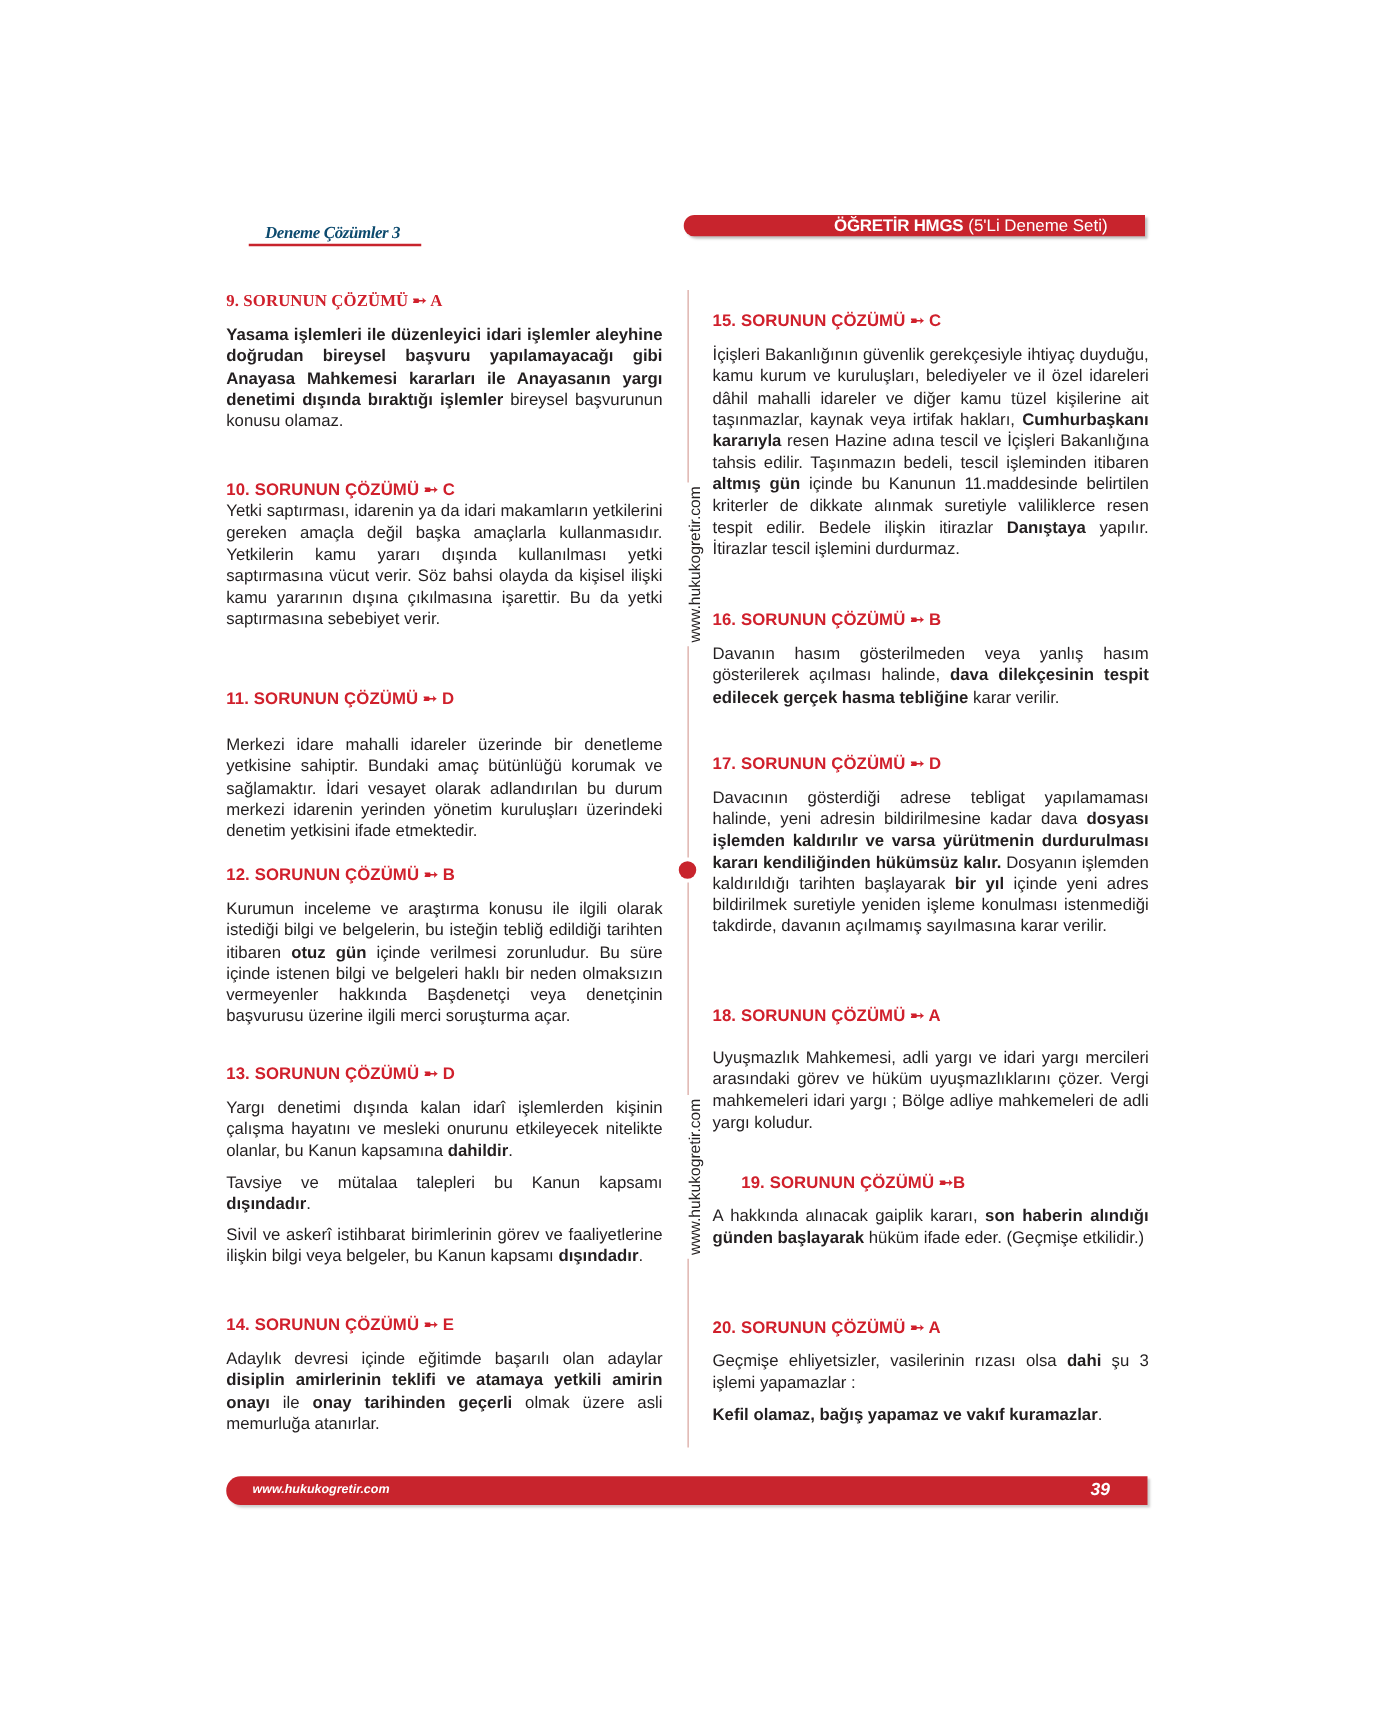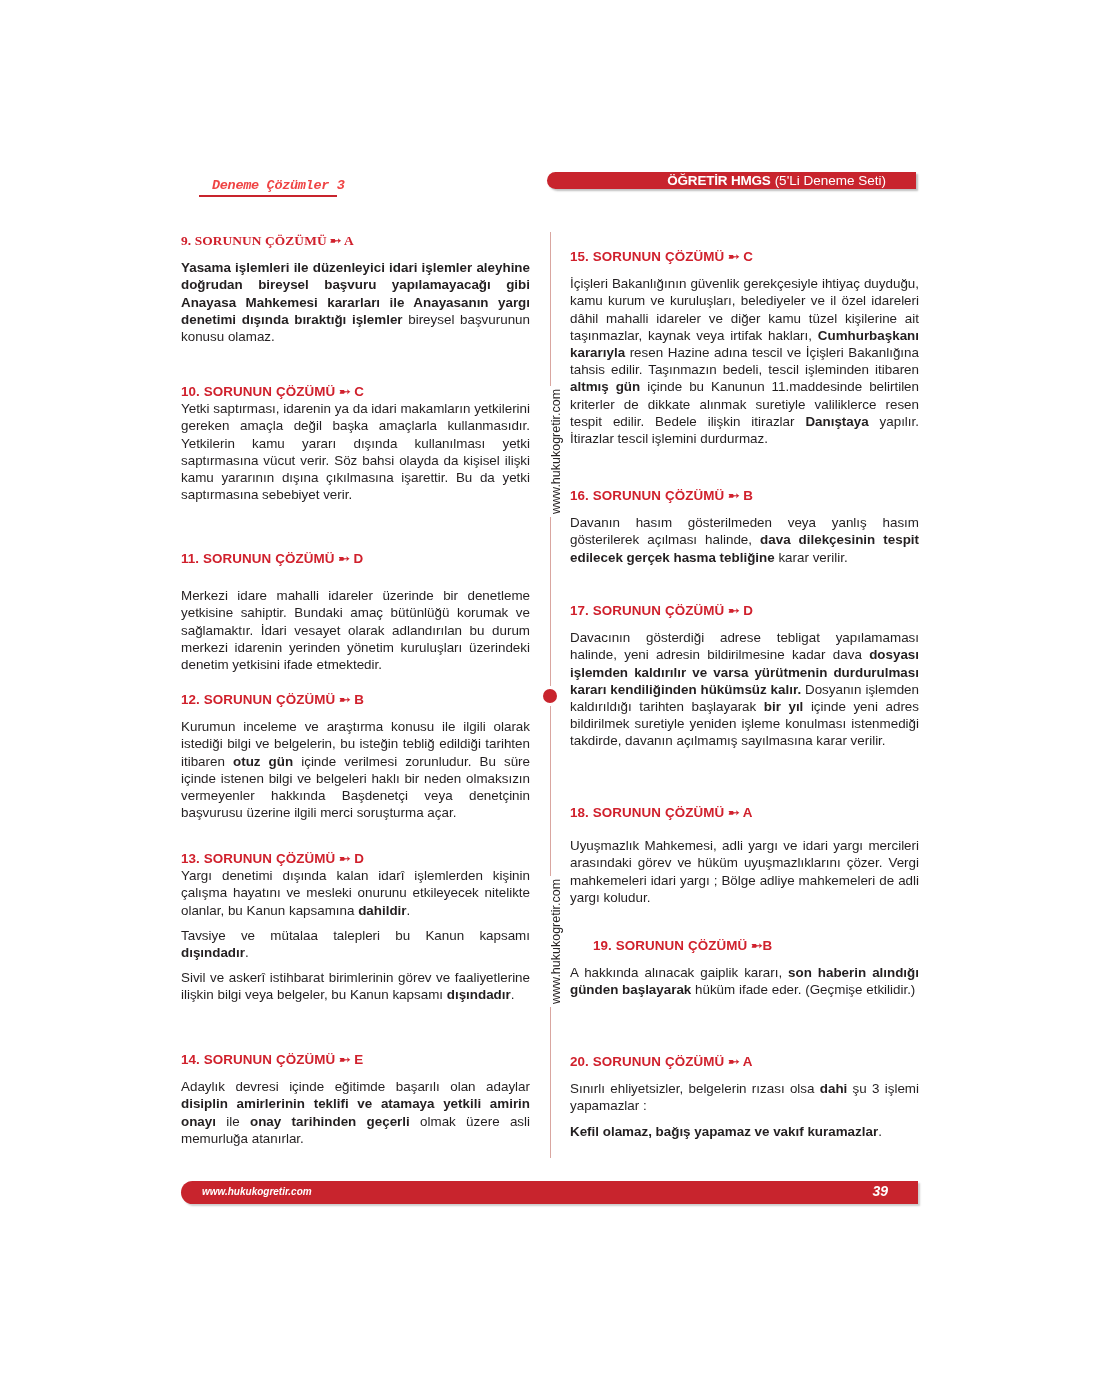--- a/index.html
+++ b/index.html
@@ -1,20 +1,20 @@
 <!DOCTYPE html>
 <html><head>
 <meta charset="utf-8">
 <style>
   html, body { margin: 0; padding: 0; background: #ffffff; }
   body { width: 1100px; height: 1376px; position: relative; overflow: hidden;
          font-family: "Liberation Sans", sans-serif; color: #231f20; }
 
-  .header-left { position: absolute; left: 212px; top: 178px; font-family: Liberation Mono, monospace;
-                 font-style: italic; font-weight: bold; font-size: 13.5px; color: #ef4444; letter-spacing: -0.3px; }
+  .header-left { position: absolute; left: 212px; top: 178px; font-family: Liberation Serif, serif;
+                 font-style: italic; font-weight: bold; font-size: 13.5px; color: #0c4a6e; letter-spacing: -0.3px; }
   .header-left-underline { position: absolute; left: 199px; top: 195px; width: 138px; height: 2px; background: #c8242d; }
 
   .header-band { position: absolute; left: 547px; top: 172px; width: 369px; height: 17px; background: #c8242d;
                  border-radius: 16px 0 0 16px; box-shadow: 2px 2px 2px rgba(0,0,0,0.25);
                  display: flex; align-items: center; justify-content: flex-end; padding-right: 30px; box-sizing: border-box;
                  color: #ffffff; font-size: 13.5px; }
   .header-band b { font-weight: bold; margin-right: 4px; letter-spacing: -0.2px; }
 
   .col { position: absolute; top: 232px; width: 349px; font-size: 13.4px; line-height: 17.2px; }
   .col.left { left: 181px; }
@@ -55,21 +55,21 @@
     </div>
     <div style="position: absolute; left: 0px; width: 349px; top: 318px;">
       <div class="q-title" style="margin-bottom: 20px;">11. SORUNUN ÇÖZÜMÜ ➸ D</div>
       <p class="q-body"><span>Merkezi idare mahalli idareler üzerinde bir denetleme yetkisine sahiptir. Bundaki amaç bütünlüğü korumak ve sağlamaktır. İdari vesayet olarak adlandırılan bu durum merkezi idarenin yerinden yönetim kuruluşları üzerindeki denetim yetkisini ifade etmektedir.</span></p>
     </div>
     <div style="position: absolute; left: 0px; width: 349px; top: 459px;">
       <div class="q-title" style="margin-bottom: 10px;">12. SORUNUN ÇÖZÜMÜ ➸ B</div>
       <p class="q-body"><span>Kurumun inceleme ve araştırma konusu ile ilgili olarak istediği bilgi ve belgelerin, bu isteğin tebliğ edildiği tarihten itibaren </span><b>otuz gün</b><span> içinde verilmesi zorunludur. Bu süre içinde istenen bilgi ve belgeleri haklı bir neden olmaksızın vermeyenler hakkında Başdenetçi veya denetçinin başvurusu üzerine ilgili merci soruşturma açar.</span></p>
     </div>
     <div style="position: absolute; left: 0px; width: 349px; top: 618px;">
-      <div class="q-title" style="">13. SORUNUN ÇÖZÜMÜ ➸ D</div>
+      <div class="q-title" style="margin-bottom: 10px;">13. SORUNUN ÇÖZÜMÜ ➸ D</div>
       <p class="q-body"><span>Yargı denetimi dışında kalan idarî işlemlerden kişinin çalışma hayatını ve mesleki onurunu etkileyecek nitelikte olanlar, bu Kanun kapsamına </span><b>dahildir</b><span>.</span></p>
       <p class="q-body" style="margin-top: 8px;"><span>Tavsiye ve mütalaa talepleri bu Kanun kapsamı </span><b>dışındadır</b><span>.</span></p>
       <p class="q-body" style="margin-top: 8px;"><span>Sivil ve askerî istihbarat birimlerinin görev ve faaliyetlerine ilişkin bilgi veya belgeler, bu Kanun kapsamı </span><b>dışındadır</b><span>.</span></p>
     </div>
     <div style="position: absolute; left: 0px; width: 349px; top: 819px;">
       <div class="q-title" style="margin-bottom: 10px;">14. SORUNUN ÇÖZÜMÜ ➸ E</div>
       <p class="q-body"><span>Adaylık devresi içinde eğitimde başarılı olan adaylar </span><b>disiplin amirlerinin teklifi ve atamaya yetkili amirin onayı</b><span> ile </span><b>onay tarihinden geçerli</b><span> olmak üzere asli memurluğa atanırlar.</span></p>
     </div>
   </div>
 <div class="col right" id="col-right">
@@ -88,21 +88,21 @@
     <div style="position: absolute; left: 0px; width: 349px; top: 572px;">
       <div class="q-title" style="margin-bottom: 16px;">18. SORUNUN ÇÖZÜMÜ ➸ A</div>
       <p class="q-body"><span>Uyuşmazlık Mahkemesi, adli yargı ve idari yargı mercileri arasındaki görev ve hüküm uyuşmazlıklarını çözer. Vergi mahkemeleri idari  yargı ; Bölge adliye mahkemeleri de adli yargı koludur.</span></p>
     </div>
     <div style="position: absolute; left: 0px; width: 349px; top: 705px;">
       <div class="q-title" style="margin-bottom: 10px; margin-left: 23px;">19. SORUNUN ÇÖZÜMÜ ➸B</div>
       <p class="q-body"><span>A hakkında alınacak gaiplik kararı, </span><b>son haberin alındığı günden başlayarak</b><span> hüküm ifade eder. (Geçmişe etkilidir.)</span></p>
     </div>
     <div style="position: absolute; left: 0px; width: 349px; top: 821px;">
       <div class="q-title" style="margin-bottom: 10px;">20. SORUNUN ÇÖZÜMÜ ➸ A</div>
-      <p class="q-body"><span>Sınırlı ehliyetsizler, belgelerin rızası olsa </span><b>dahi</b><span> şu 3 işlemi yapamazlar :</span></p>
+      <p class="q-body"><span>Geçmişe ehliyetsizler, vasilerinin rızası olsa </span><b>dahi</b><span> şu 3 işlemi yapamazlar :</span></p>
       <p class="q-body" style="margin-top: 8px;"><b>Kefil olamaz, bağış yapamaz ve vakıf kuramazlar</b><span>.</span></p>
     </div>
   </div>
 
 <div class="divider-line" style="top:232px; height:454px;"></div>
 <div class="divider-dot"></div>
 <div class="divider-line" style="top:706px; height:452px;"></div>
 <div class="vertical-text" style="top:517px; background:#fff; padding:0 3px;">www.hukukogretir.com</div>
 <div class="vertical-text" style="top:1007px; background:#fff; padding:0 3px;">www.hukukogretir.com</div>
 

